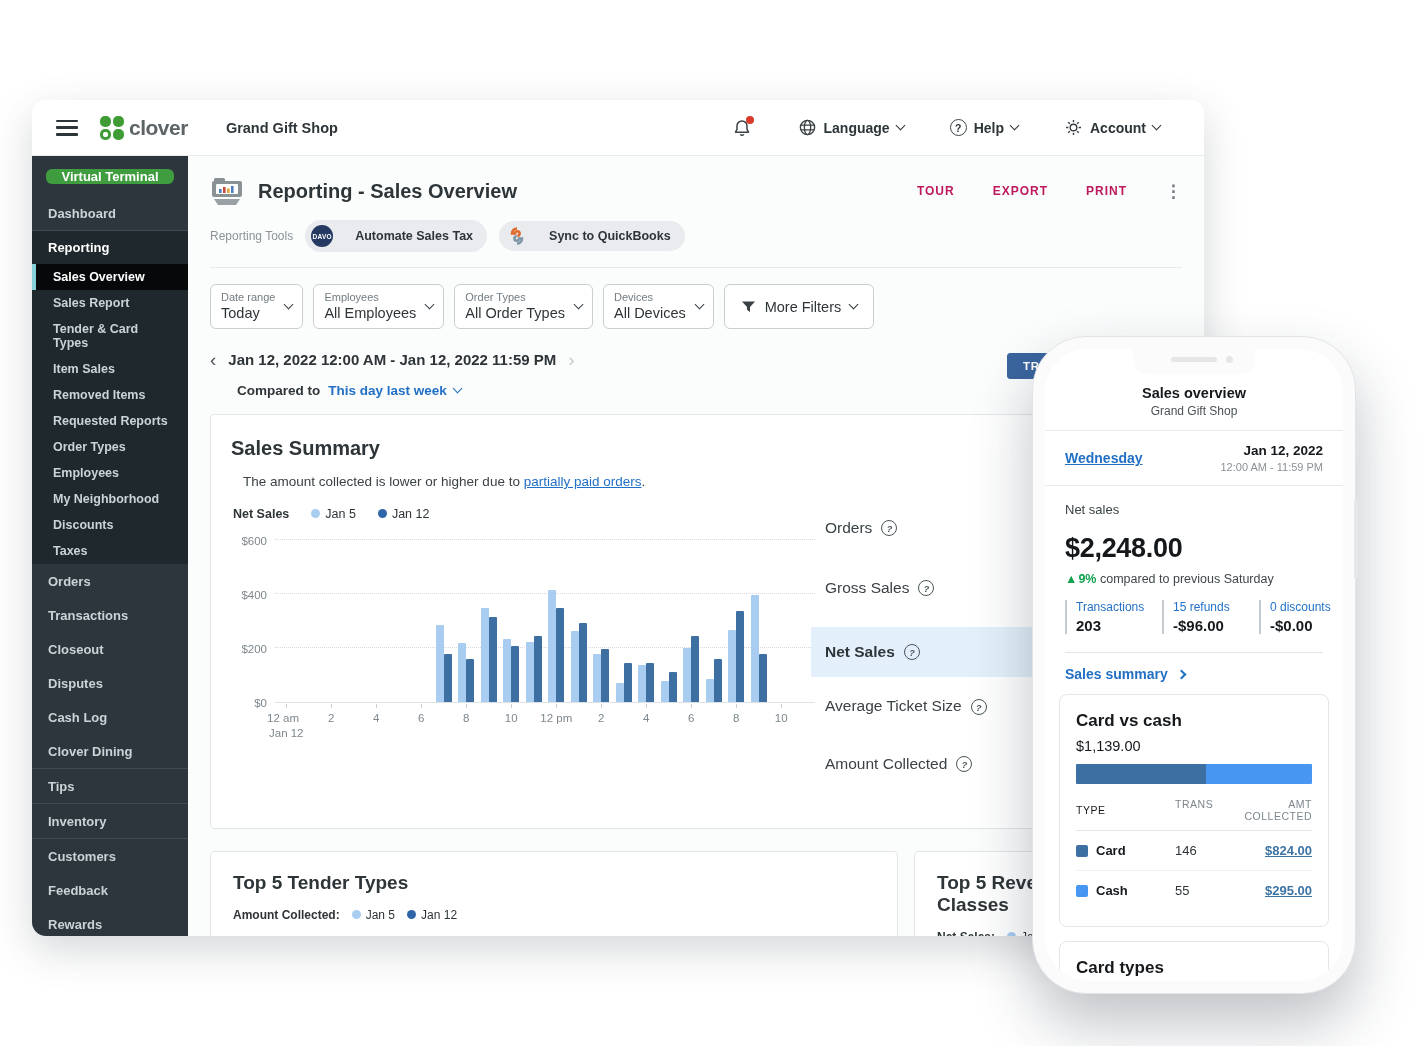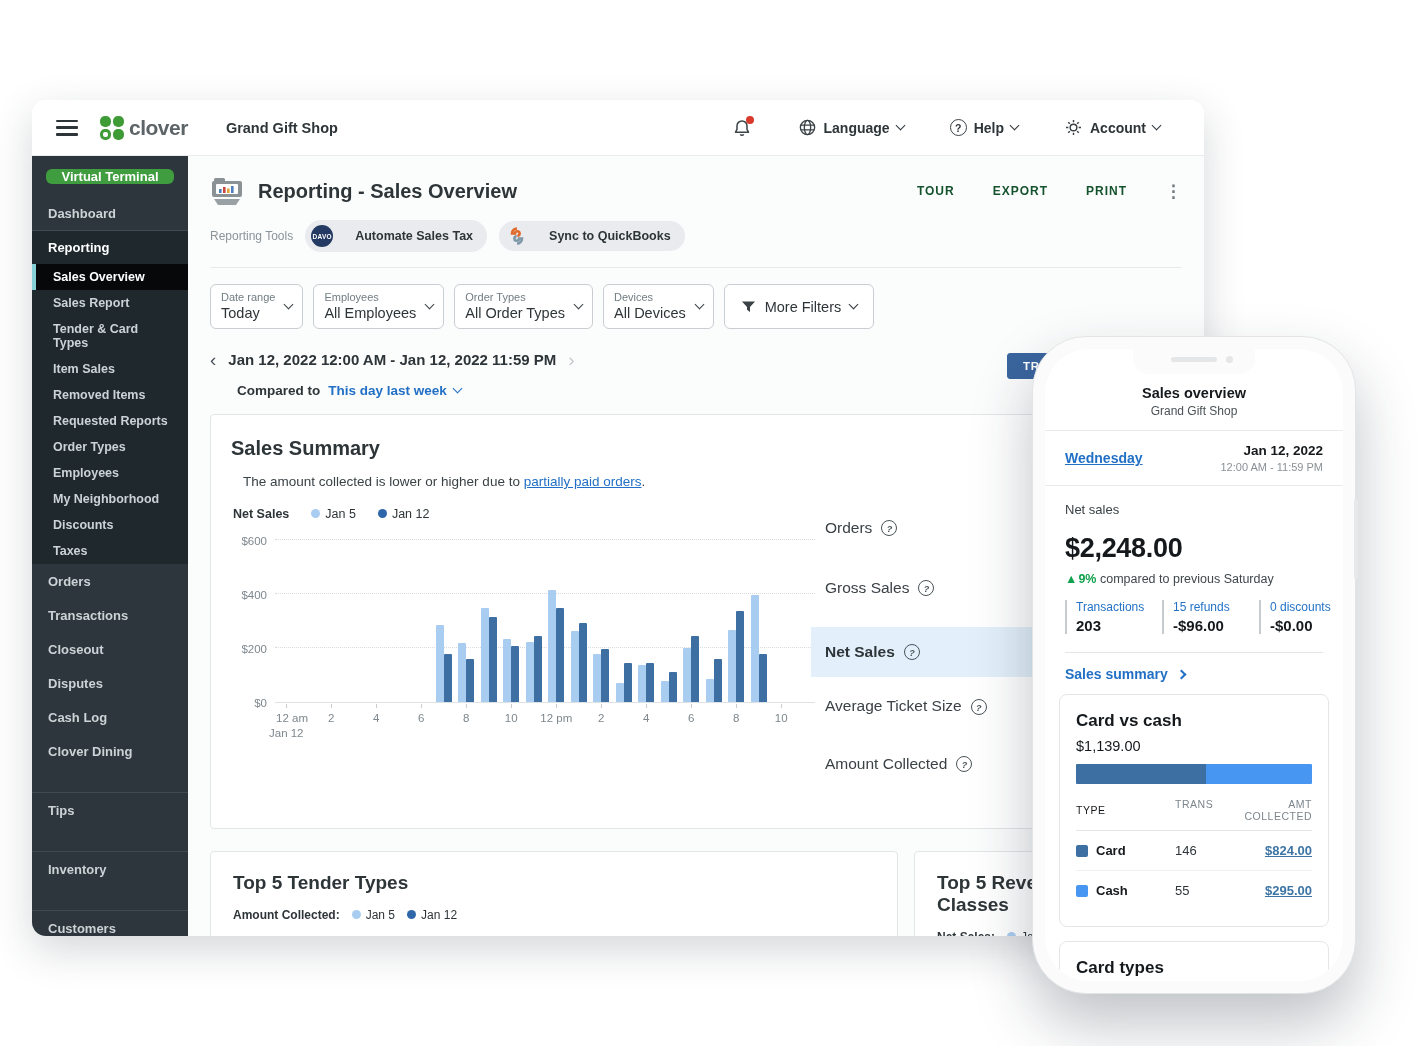--- a/index.html
+++ b/index.html
@@ -41,28 +41,28 @@
   .vt-btn { margin:13px 14px 12px; height:38px; background:#3f9d3f; color:#fff;
     border:none; border-radius:6px; font-family:inherit; font-size:13px; font-weight:bold; cursor:pointer; }
   .nav-list { list-style:none; font-size:13px; }
   .nav-list li { cursor:pointer; color:#ccd3d6; font-weight:bold; }
   .nav-item { padding:9.5px 16px; }
   .nav-header { padding:9px 16px; background:#1e282d; color:#fff !important; }
   .nav-child { padding:6px 16px 6px 21px; background:#1e282d; font-size:12.5px; }
   .nav-child.active { background:#06080a; color:#fff !important;
     border-left:4px solid #86d0d8; padding-left:17px; }
   .div-after { border-bottom:1px solid rgba(255,255,255,.10); }
-  .div-before { border-top:1px solid rgba(255,255,255,.10);margin-top:24px; }
+  .div-before { border-top:1px solid rgba(255,255,255,.10); }
 
   
   .main { flex:1; background:#fbfcfc; padding:0 22px; position:relative; }
   .page-head { display:flex; align-items:center; margin-top:20px; }
   .page-title { font-size:20px; font-weight:bold; color:#2e3538; margin-left:14px; }
   .head-actions { margin-left:auto; display:flex; align-items:center; gap:38px; }
-  .head-actions .act { background:none; border:none; font-family:inherit; color:#14532d;
+  .head-actions .act { background:none; border:none; font-family:inherit; color:#be185d;
     font-size:12px; font-weight:bold; letter-spacing:1px; cursor:pointer; }
   .dots { font-size:17px; color:#6e787e; font-weight:bold; background:none; border:none; cursor:pointer; }
   .tools-row { display:flex; align-items:center; gap:12px; margin-top:14px; }
   .tools-label { font-size:12px; color:#8a9499; }
   .pill { display:flex; align-items:center; gap:22px; background:#e9ebee; border:none;
     border-radius:16px; padding:5px 14px 5px 6px; font-family:inherit; font-size:12.5px;
     font-weight:bold; color:#2e3538; cursor:pointer; }
   .davo { width:22px; height:22px; border-radius:50%; background:#253a63; color:#fff;
     font-size:6.5px; font-weight:bold; display:flex; align-items:center; justify-content:center; letter-spacing:.3px; }
   .rule { border-bottom:1px solid #e7eaec; margin-top:15px; }
@@ -415,21 +415,21 @@
                 <div class="bar" style="left: 416px; height: 66.15px; background: rgb(61, 111, 163);"></div>
                 <div class="bar" style="left: 438.5px; height: 43.2px; background: rgb(61, 111, 163);"></div>
                 <div class="bar" style="left: 461px; height: 91.26px; background: rgb(61, 111, 163);"></div>
                 <div class="bar" style="left: 483.5px; height: 47.79px; background: rgb(61, 111, 163);"></div>
               </div>
           <span class="ylab" style="top: 160px;">$0</span>
               <span class="ylab" style="top: 106px;">$200</span>
               <span class="ylab" style="top: 52px;">$400</span>
               <span class="ylab" style="top: -2px;">$600</span>
               <i class="xtick" style="left: 55.25px; top: 167px;"></i>
-              <span class="xlab" style="left: 61px; top: 175px;">12 am</span>
+              <span class="xlab" style="left: 52px; top: 175px;">12 am</span>
               <span class="xlab" style="left: 55.25px; top: 190px;">Jan 12</span>
               <i class="xtick" style="left: 100.25px; top: 167px;"></i>
               <span class="xlab" style="left: 100.25px; top: 175px;">2</span>
               <i class="xtick" style="left: 145.25px; top: 167px;"></i>
               <span class="xlab" style="left: 145.25px; top: 175px;">4</span>
               <i class="xtick" style="left: 190.25px; top: 167px;"></i>
               <span class="xlab" style="left: 190.25px; top: 175px;">6</span>
               <i class="xtick" style="left: 235.25px; top: 167px;"></i>
               <span class="xlab" style="left: 235.25px; top: 175px;">8</span>
               <i class="xtick" style="left: 280.25px; top: 167px;"></i>

